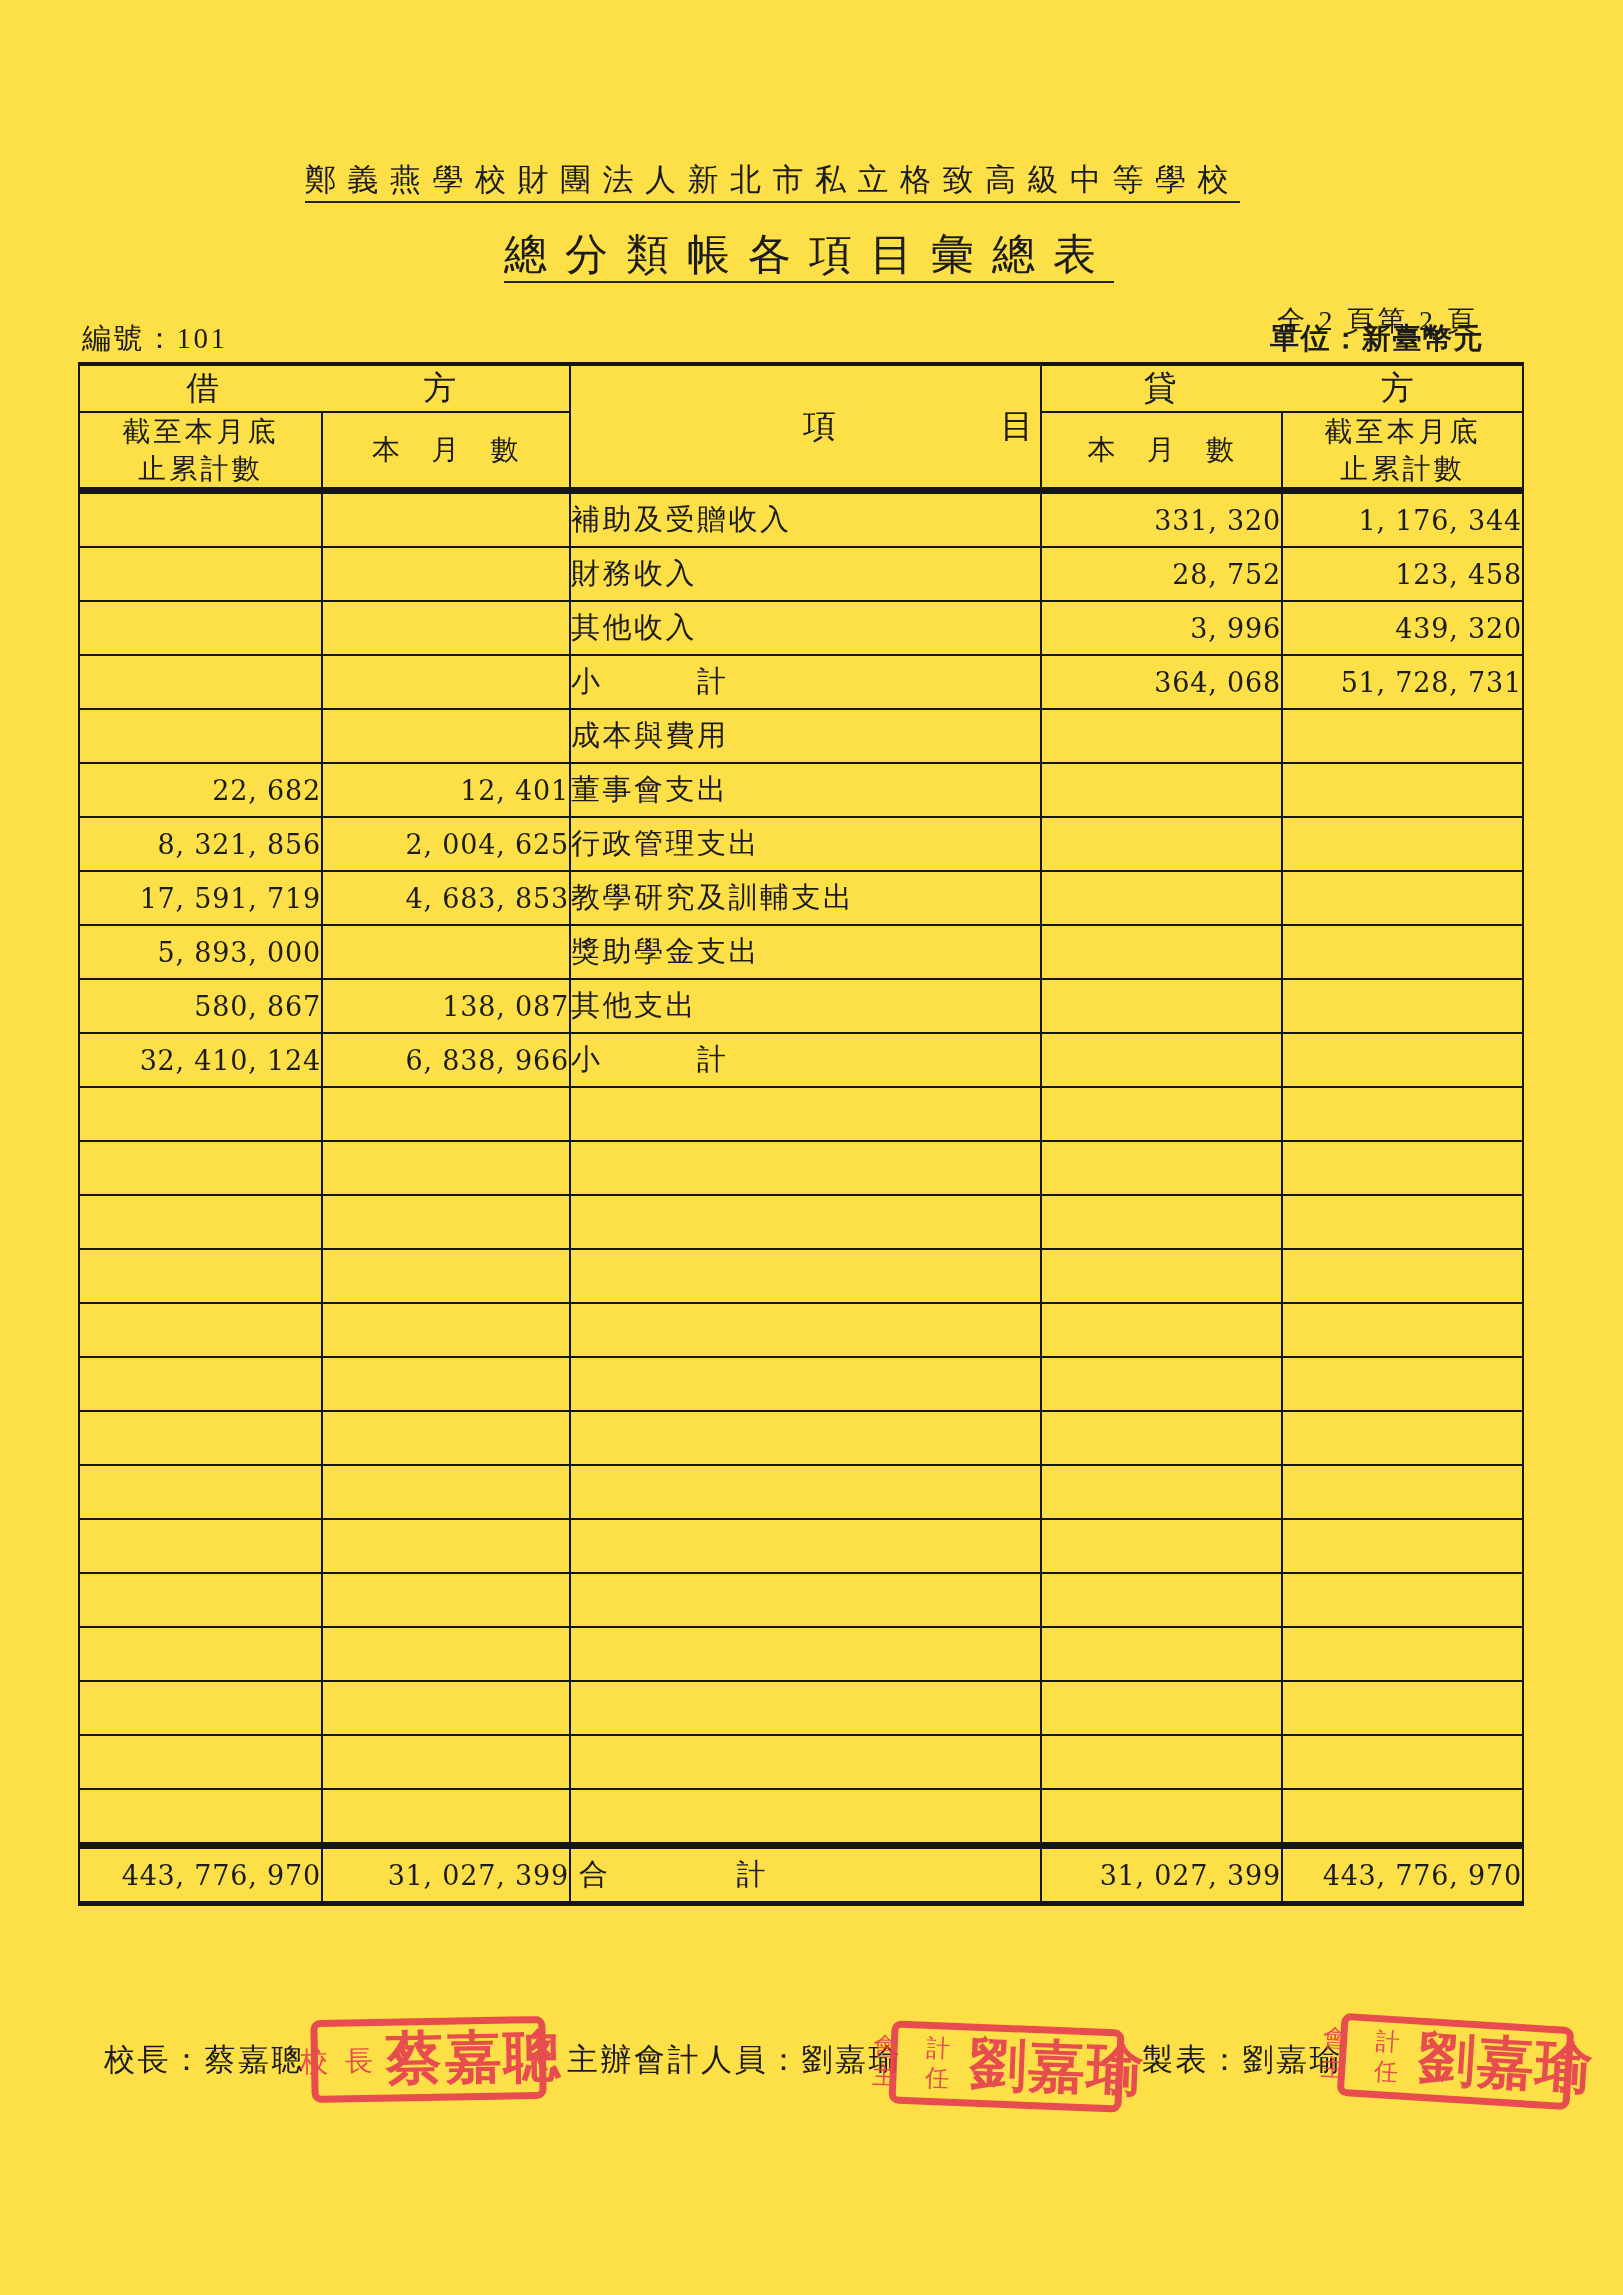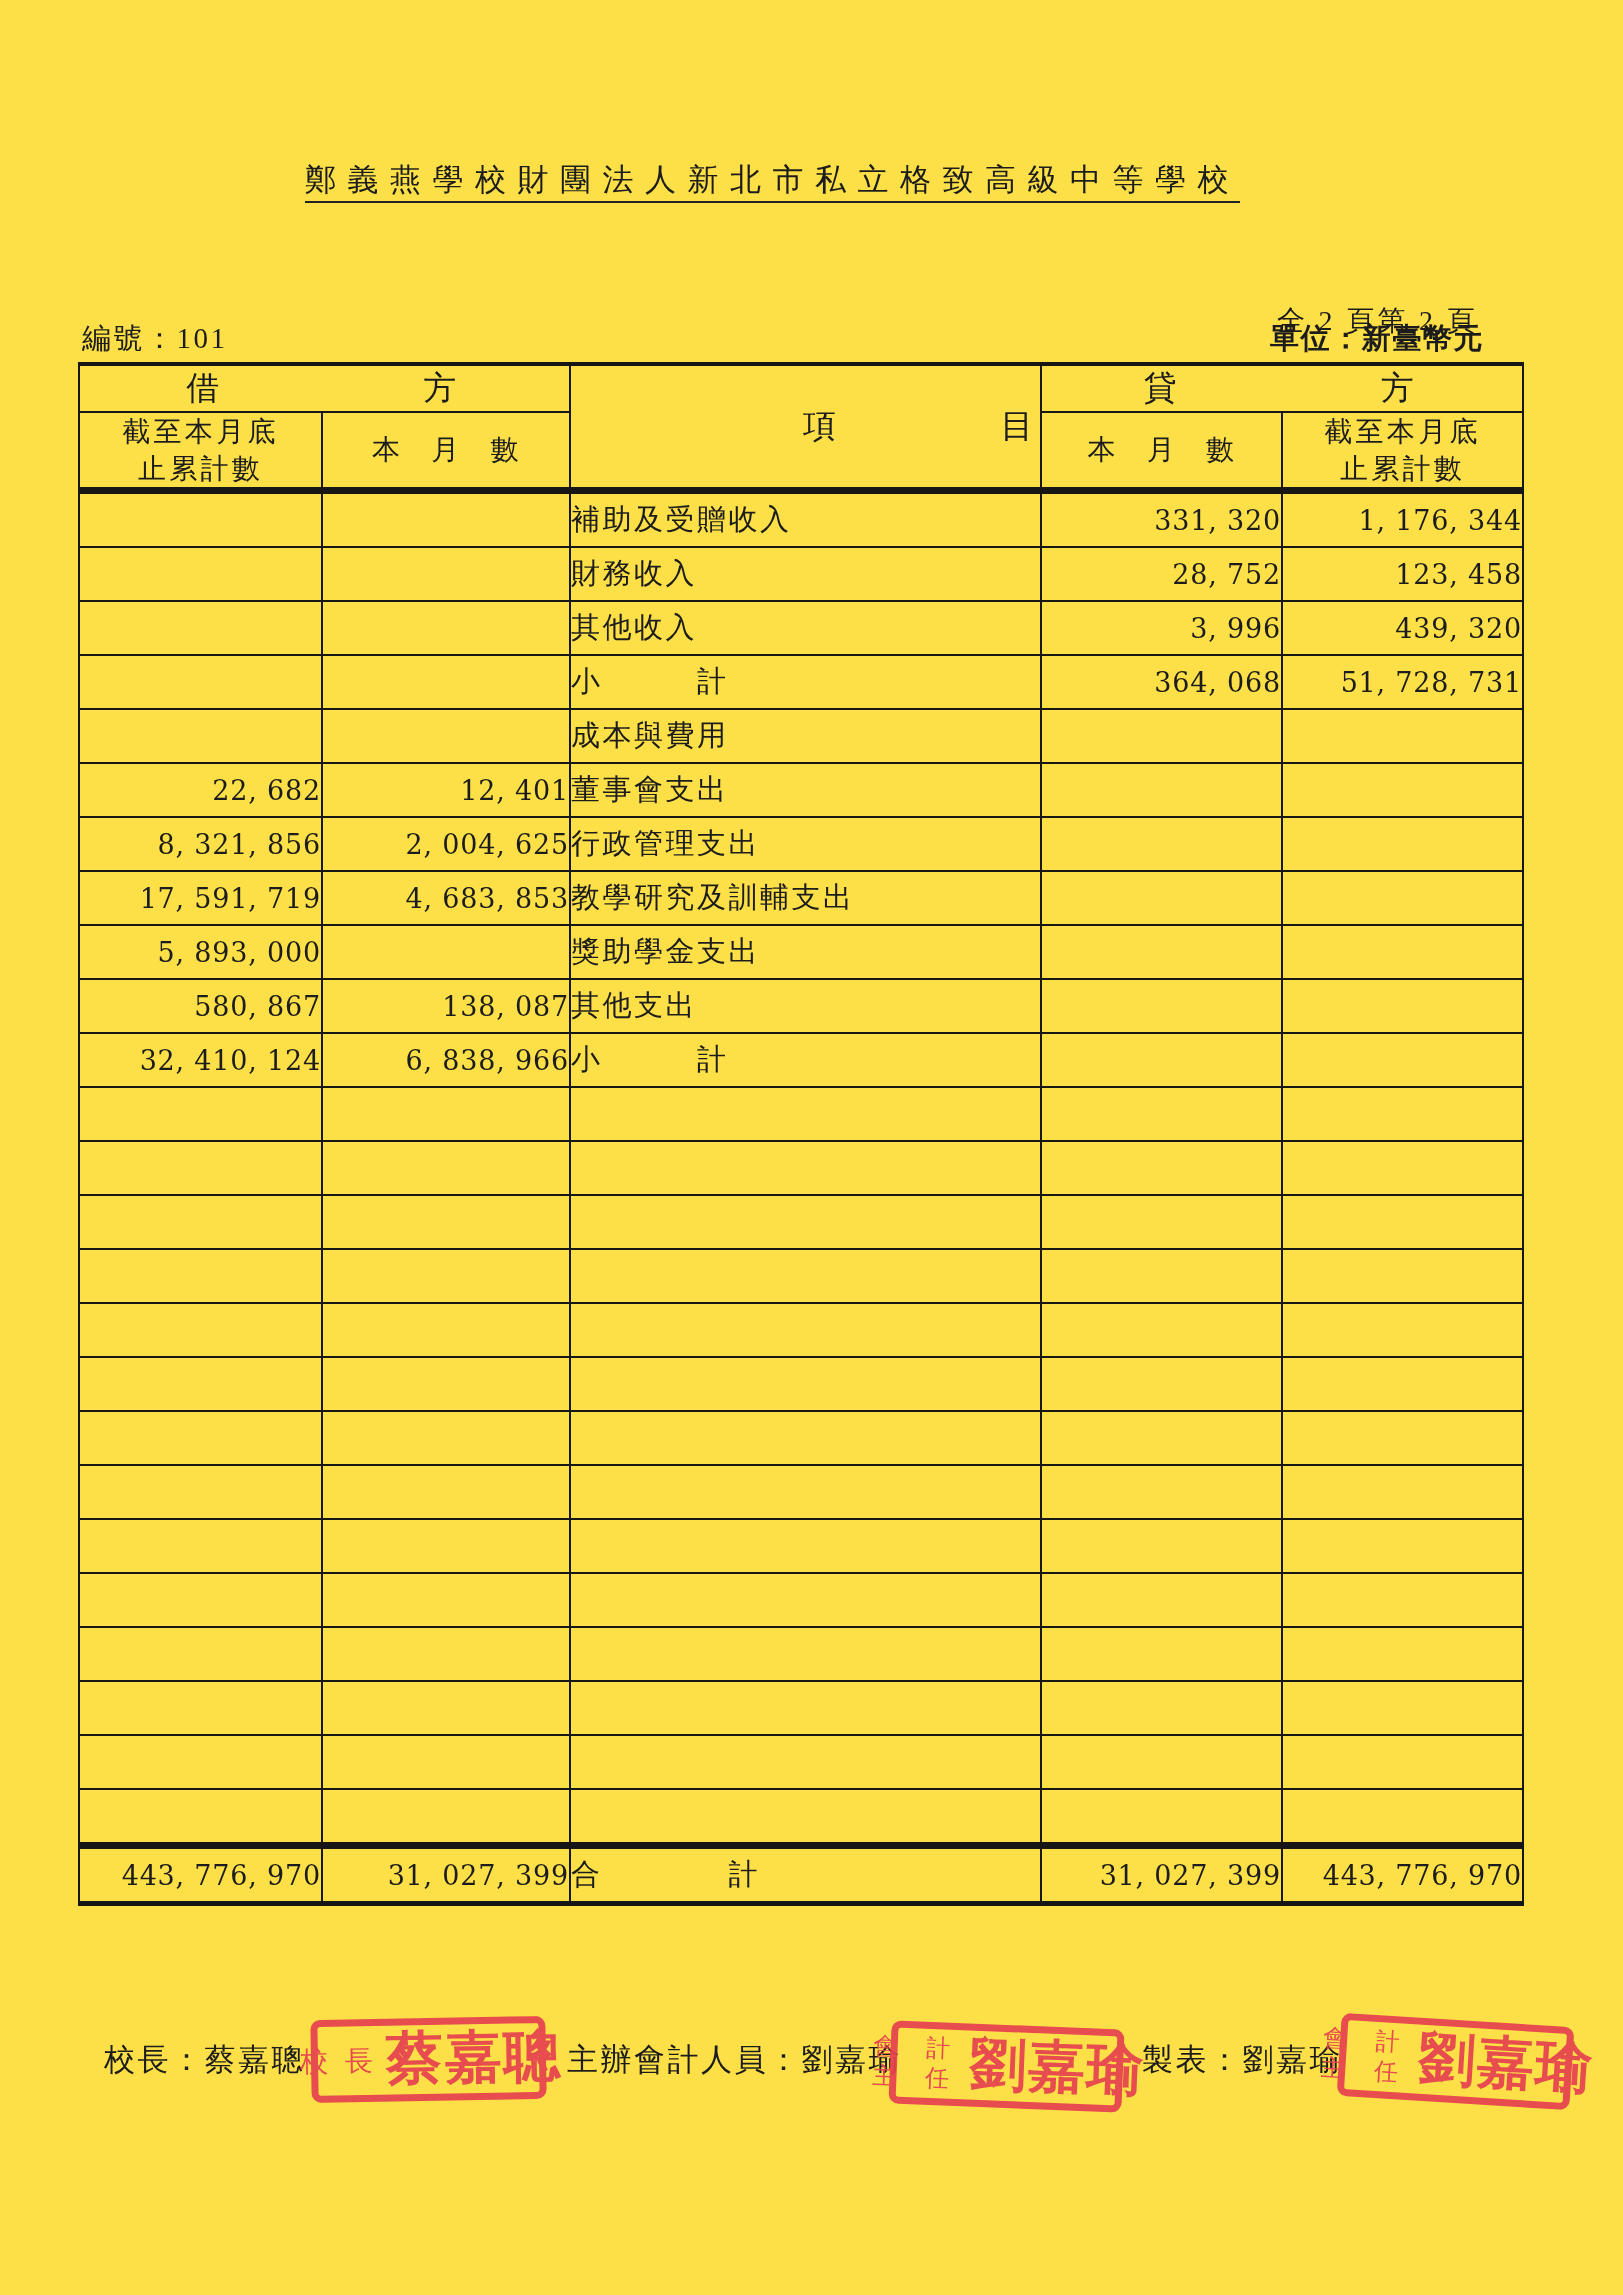--- a/index.html
+++ b/index.html
@@ -57,21 +57,21 @@
     text-align:center;
   }
   tr.h1 th.item-head{border-bottom:7.4px solid #161616;text-align:right;}
   tr.h2 th{
     height:74px;font-size:28px;letter-spacing:1.6px;
     border-bottom:7.4px solid #161616;text-align:center;
   }
   tr.h2 .two-line div{line-height:37px;letter-spacing:3.3px;}
   tbody td{height:52px;border-top-width:5.7px;}
   tbody tr:last-child td{border-bottom-width:5.7px;}
-  tbody tr.total-row td{border-top-width:7.4px;}
+  tbody tr.total-row td{border-top-width:7.4px;padding-left:8px;}
   td.num{
     font-family:"DejaVu Serif","Liberation Serif",serif;
     font-size:27px;text-align:right;padding-right:13px;letter-spacing:0.8px;
   }
   td.item{font-size:29px;text-align:left;padding-left:11.5px;letter-spacing:2.5px;}
   
   .sig{
     position:absolute;top:2039px;font-size:31px;letter-spacing:2.5px;white-space:nowrap;
   }
   .sig.principal{left:104px;}
@@ -92,20 +92,21 @@
   .stamp.principal-stamp{left:311px;top:2018px;width:221px;height:69px;transform:rotate(-1deg);}
   .stamp.accountant-stamp{left:890px;top:2025px;width:219px;height:69px;transform:rotate(2.3deg);}
   .stamp.preparer-stamp{left:1339px;top:2020px;width:219px;height:69px;transform:rotate(3.6deg);}
 </style>
 </head>
 <body>
 
 <div class="page">
 
   <div class="doc-title">鄭義燕學校財團法人新北市私立格致高級中等學校</div>
+  <div class="report-title">總分類帳各項目彙總表</div>
   <div class="page-indicator">全 2 頁第 2 頁</div>
   <div class="doc-number">編號：101</div>
   <div class="unit-label">單位：新臺幣元</div>
 
   <table class="ledger">
     <colgroup>
       <col style="width:243px">
         <col style="width:248px">
         <col style="width:471px">
       <col style="width:241px">

